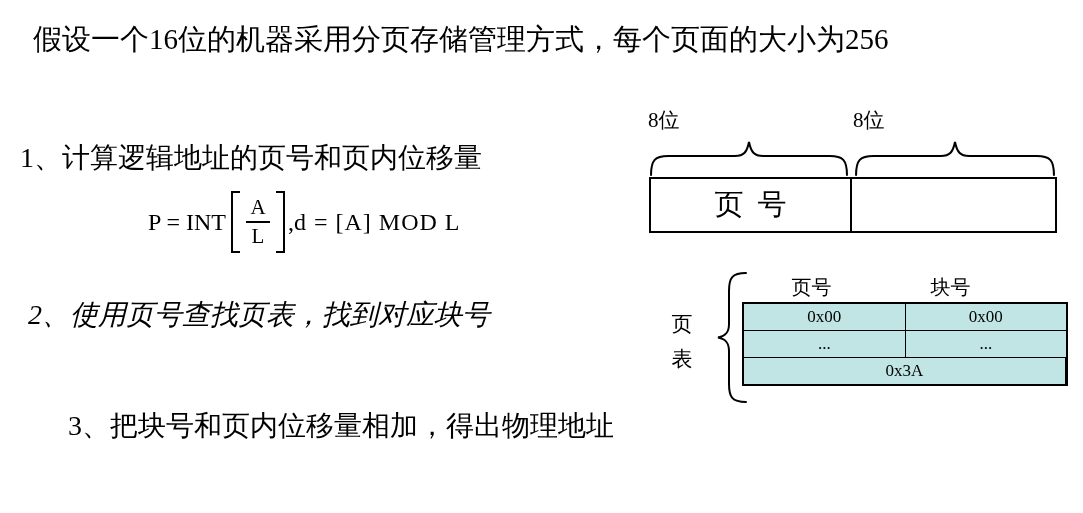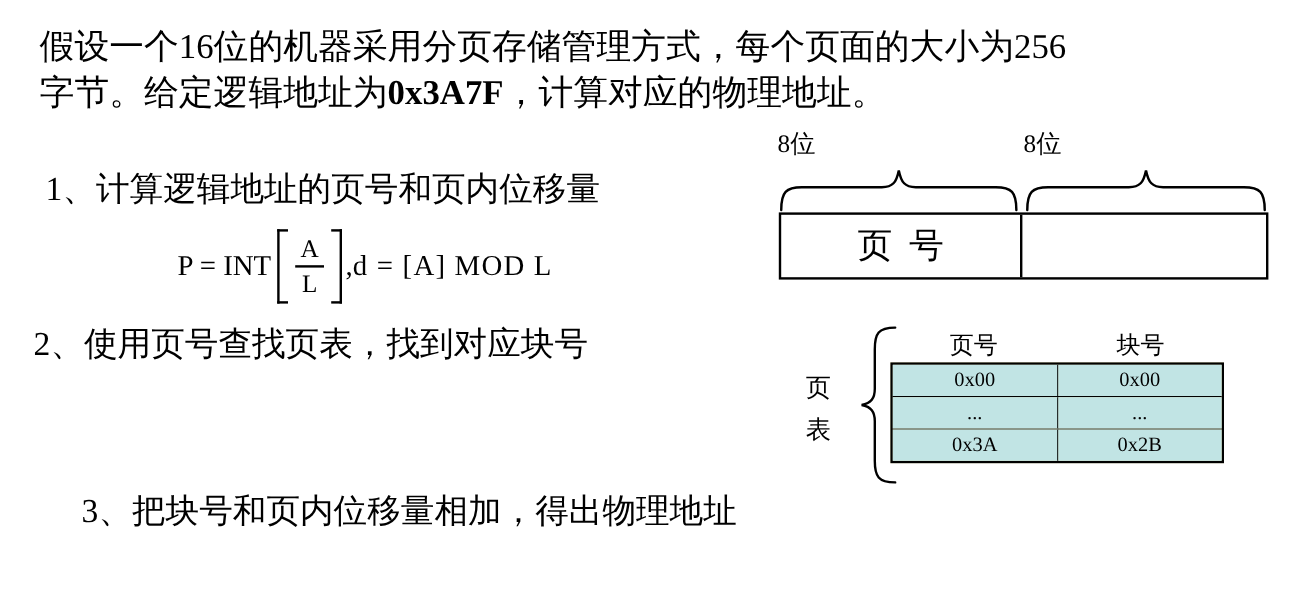--- a/index.html
+++ b/index.html
@@ -8,22 +8,22 @@
     font-family:"Liberation Serif","DejaVu Serif",serif;color:#000;overflow:hidden;padding-left:36px;
   }
   .abs{position:absolute;}
 
   
   .title{left:33px;top:20px;width:1015px;font-size:29px;line-height:39px;}
   .title .bold{font-weight:bold;}
 
   
   .step{font-size:28px;white-space:nowrap;}
-  .step1{left:38px;top:139px;}
-  .step2{left:28px;top:268px;}
+  .step1{left:20px;top:139px;}
+  .step2{left:28px;top:296px;font-style:italic;}
   .step3{left:44px;top:407px;margin-left:24px;}
 
   
   .formula{left:148px;top:189px;height:66px;display:flex;align-items:center;font-size:24px;text-align:center;}
   .sq-bracket{width:9px;height:62px;box-sizing:border-box;}
   .sq-left{border-left:2px solid #000;border-top:2px solid #000;border-bottom:2px solid #000;margin-left:5px;}
   .sq-right{border-right:2px solid #000;border-top:2px solid #000;border-bottom:2px solid #000;margin-right:3px;}
   .fraction{display:inline-flex;flex-direction:column;align-items:center;font-size:21px;line-height:23px;padding:0 6px;}
   .frac-bar{width:24px;height:2px;background:#000;margin:2px 0;}
   .d-formula{letter-spacing:1px;}
@@ -39,35 +39,34 @@
   .addr-cell{display:flex;align-items:center;justify-content:center;font-size:29px;box-sizing:border-box;}
   .addr-cell-left{width:201px;border-right:2px solid #000;letter-spacing:14px;text-indent:14px;}
   .addr-cell-right{flex:1;letter-spacing:4px;text-indent:4px;}
 
   
   .sans{font-family:"Liberation Sans","DejaVu Sans",sans-serif;}
   .pt-side{left:669px;top:306px;width:26px;font-size:21px;line-height:35px;text-align:center;word-break:break-all;}
   .pt-brace{left:714px;top:271px;width:34px;height:133px;}
   .pt-headers{left:742px;top:274px;width:278px;display:flex;font-size:20px;}
   .pt-headers span{flex:1;text-align:center;}
-  .pt{left:742px;top:302px;width:278px;border:2px solid #000;box-sizing:border-box;background:#fef9c3;}
+  .pt{left:742px;top:302px;width:326px;border:2px solid #000;box-sizing:border-box;background:#737373;}
   .pt-row{display:flex;height:26px;}
   .pt-row + .pt-row{border-top:1.5px solid #000;}
   .pt-cell{flex:1;display:flex;align-items:center;justify-content:center;font-size:17px;}
   .pt-cell:first-child{border-right:1.5px solid #000;}
   svg{display:block;}
 </style>
 </head>
 <body>
 
 <div class="slide">
 
   <div class="abs title">
     <div>假设一个16位的机器采用分页存储管理方式，每个页面的大小为256</div>
-    <div><span>字节。给定逻辑地址为</span><span class="bold">0x3A7F</span><span>，计算对应的物理地址。</span></div>
   </div>
 
   <div class="abs step step1">1、计算逻辑地址的页号和页内位移量</div>
 
   <div class="abs formula">
     <span>P = INT</span>
     <span class="sq-bracket sq-left"></span>
     <span class="fraction">
       <span>A</span>
       <span class="frac-bar"></span>
@@ -109,19 +108,18 @@
     <div class="pt-row">
       <div class="pt-cell" style="background-color: rgb(193, 228, 228);">0x00</div>
       <div class="pt-cell" style="background-color: rgb(193, 228, 228);">0x00</div>
     </div>
     <div class="pt-row">
       <div class="pt-cell" style="background-color: rgb(193, 228, 228);">...</div>
       <div class="pt-cell" style="background-color: rgb(193, 228, 228);">...</div>
     </div>
     <div class="pt-row">
       <div class="pt-cell" style="background-color: rgb(193, 228, 228);">0x3A</div>
-      <div class="pt-cell" style="background-color: rgb(193, 228, 228);">0x2B</div>
     </div>
   </div>
 
   <div class="abs step step3">3、把块号和页内位移量相加，得出物理地址</div>
 
 </div>
 
 </body></html>

